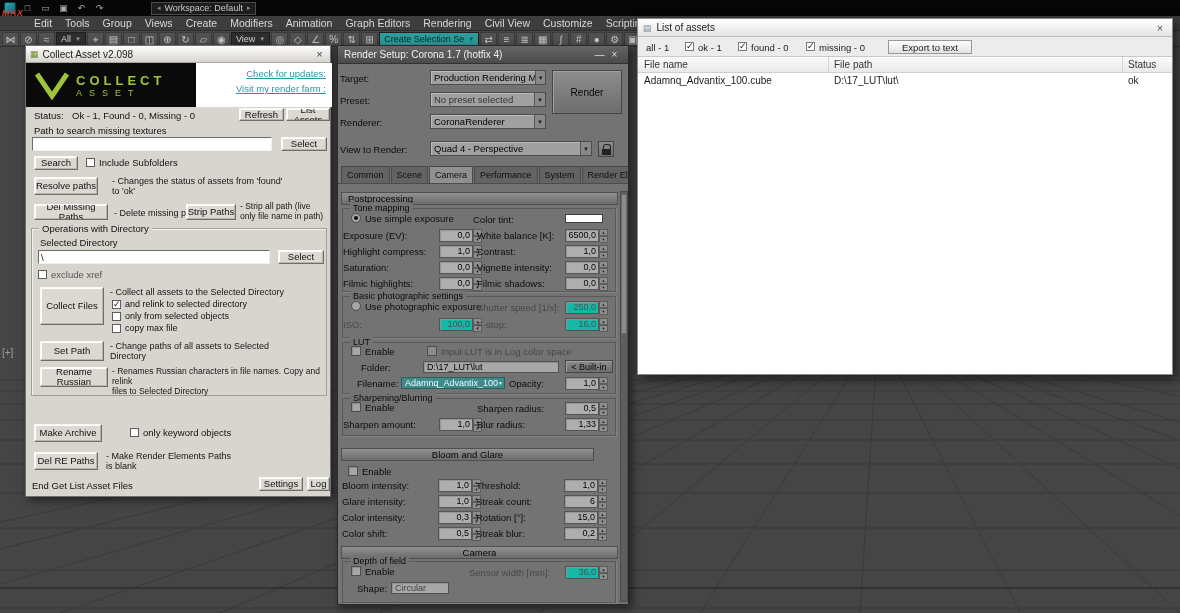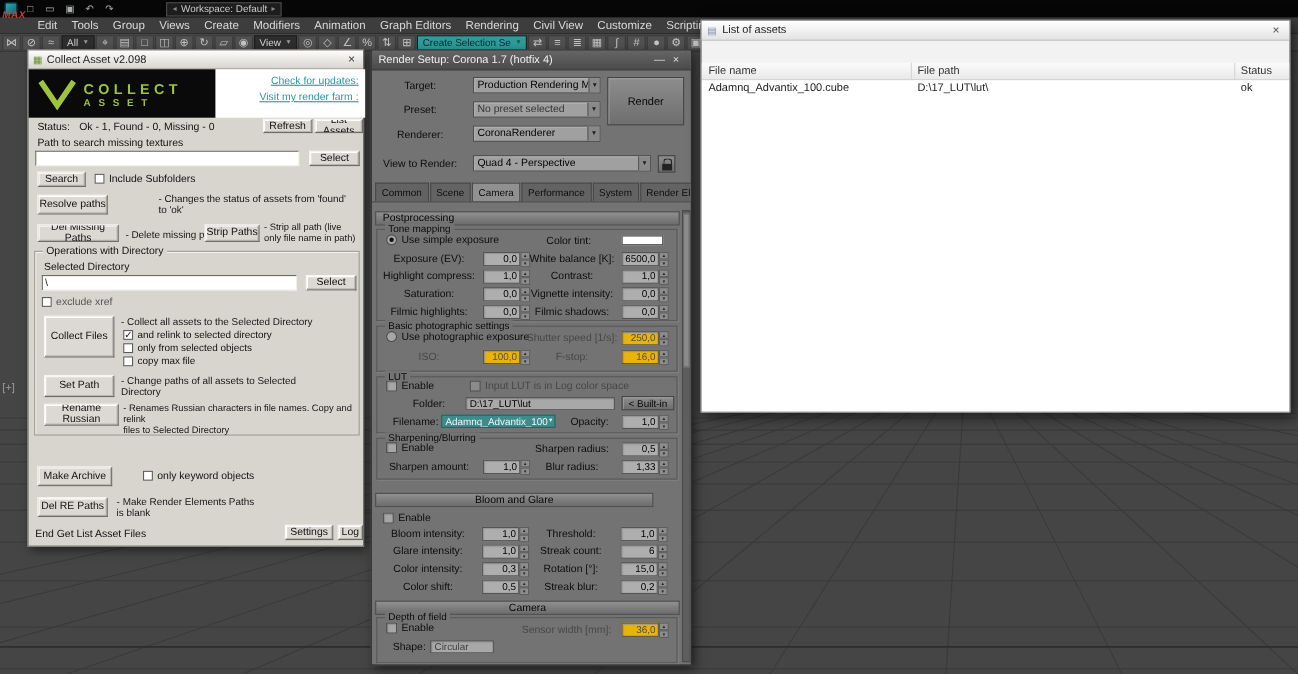--- a/index.html
+++ b/index.html
@@ -49,21 +49,21 @@
   .clab{position:absolute;font-size:9.5px;color:#111;white-space:nowrap}
   .cdesc{position:absolute;font-size:9px;color:#161616;line-height:10px;white-space:pre-line}
   .cgroup{position:absolute;border:1px solid #a19e96;box-shadow:inset 1px 1px 0 #f4f2ee}
   .cgroup .legend{position:absolute;top:-6px;left:7px;background:#d8d5cf;padding:0 3px;font-size:9.5px;color:#111}
 
   .ca{position:absolute;left:25px;top:45px;width:306px;height:452px;background:#d8d5cf;border:1px solid #6f6f6f;box-shadow:3px 3px 9px rgba(0,0,0,.55);z-index:4}
   .ca-title{position:absolute;left:0;top:0;right:0;height:17px;background:linear-gradient(#fdfdfc,#d8d5cf);border-bottom:1px solid #a8a59e;display:flex;align-items:center;gap:4px;padding:0 4px;font-size:10px;color:#222}
   .ca-close{margin-left:auto;width:13px;text-align:center;color:#444;font-size:11px}
   .ca-logo{position:absolute;left:0;top:17px;width:170px;height:44px;background:#0a0a0a;display:flex;align-items:center;gap:6px;padding-left:8px}
   .ca-logo-t1{color:#9dc43c;font-size:13px;letter-spacing:4px;font-weight:bold}
-  .ca-logo-t2{color:#9dc43c;font-size:9px;letter-spacing:7px;font-weight:bold}
+  .ca-logo-t2{color:#9dc43c;font-size:9px;letter-spacing:7px;font-weight:normal}
   .ca-links{position:absolute;left:170px;top:17px;width:136px;height:44px;background:#fff;text-align:right;padding:5px 6px 0 0}
   .ca-link{display:block;color:#2596a8;font-size:9.5px;text-decoration:underline;margin-bottom:4px;white-space:nowrap}
 
   .la{position:absolute;left:637px;top:18px;width:536px;height:357px;background:#f2f2f2;border:1px solid #8a8a8a;box-shadow:4px 4px 12px rgba(0,0,0,.6);z-index:5}
   .la-title{position:absolute;left:0;top:0;right:0;height:18px;background:linear-gradient(#ffffff,#e3e3e3);border-bottom:1px solid #bdbdbd;display:flex;align-items:center;gap:5px;padding:0 5px;font-size:10px;color:#222}
   .la-close{margin-left:auto;width:14px;text-align:center;color:#555;font-size:11px}
   .la-toolbar{position:absolute;left:0;top:18px;right:0;height:20px;background:#ececec;border-bottom:1px solid #c9c9c9}
   .la-chk{position:absolute;width:9px;height:9px;background:#fff;border:1px solid #7a7a7a;top:5px}
   .la-chk.checked::after{content:"✓";position:absolute;left:0;top:-2px;font-size:9px;color:#222}
   .la-flab{position:absolute;top:5px;font-size:9.5px;color:#222;white-space:nowrap}
@@ -71,42 +71,42 @@
   .la-head{position:absolute;left:0;top:38px;right:0;height:16px;background:linear-gradient(#fbfbfb,#e9e9e9);border-bottom:1px solid #cfcfcf}
   .la-col{position:absolute;top:2px;font-size:10px;color:#333;white-space:nowrap}
   .la-sep{position:absolute;top:0;width:1px;height:16px;background:#d4d4d4}
   .la-body{position:absolute;left:0;top:54px;right:0;bottom:0;background:#fff}
   .la-cell{position:absolute;top:2px;font-size:10px;color:#1b1b1b;white-space:nowrap}
 
   
   .rs{position:absolute;left:337px;top:45px;width:292px;height:560px;background:#737373;border:1px solid #2a2a2a;box-shadow:3px 3px 9px rgba(0,0,0,.55);z-index:4;overflow:hidden}
   .rs-title{position:absolute;left:0;top:0;right:0;height:18px;background:linear-gradient(#656565,#4b4b4b);border-bottom:1px solid #333;display:flex;align-items:center;padding:0 6px;font-size:10px;color:#f0f0f0}
   .rs-win{width:15px;text-align:center;color:#ddd;font-size:10px}
-  .rlab{position:absolute;text-align:center;font-size:9.5px;color:#0c0c0c;line-height:12px;white-space:nowrap}
+  .rlab{position:absolute;text-align:left;font-size:9.5px;color:#0c0c0c;line-height:12px;white-space:nowrap}
   .llab{position:absolute;text-align:right;font-size:9.5px;color:#0c0c0c;line-height:12px;white-space:nowrap}
   .dim{color:#474747}
   .rs-combo{position:absolute;height:15px;background:#a0a0a0;border:1px solid #4d4d4d;box-shadow:inset 1px 1px 0 #bcbcbc;display:flex;align-items:center;font-size:9.5px;color:#000;padding-left:3px;overflow:hidden}
   .rs-combo .dd{margin-left:auto;width:11px;align-self:stretch;background:#898989;border-left:1px solid #585858;display:flex;align-items:center;justify-content:center}
   .rs-combo .dd::after{content:"▼";font-size:6px;color:#1d1d1d}
   .rs-btn{position:absolute;background:linear-gradient(#8d8d8d,#6e6e6e);border:1px solid #454545;box-shadow:inset 1px 1px 0 #a2a2a2;display:flex;align-items:center;justify-content:center;font-size:10px;color:#070707}
   .rs-tabs{position:absolute;left:3px;top:120px;height:17px;display:flex;gap:1px}
   .rs-tab{padding:0 5px;background:#636363;border:1px solid #494949;border-bottom:none;font-size:9px;color:#0e0e0e;display:flex;align-items:center;white-space:nowrap}
   .rs-tab.sel{background:#909090}
   .rs-tabline{position:absolute;left:0;top:137px;width:292px;height:1px;background:#4c4c4c}
   .rollbar{position:absolute;height:13px;background:linear-gradient(#909090,#6c6c6c);border:1px solid #505050;font-size:9.5px;color:#050505;display:flex;align-items:center;padding:0 6px}
   .rollbar.center{justify-content:center}
   .rsg{position:absolute;border:1px solid #595959;box-shadow:1px 1px 0 rgba(160,160,160,.35)}
   .rsg .legend{position:absolute;top:-6px;left:7px;background:#737373;padding:0 3px;font-size:9px;color:#0a0a0a;white-space:nowrap}
   .spin{position:absolute;height:13px;display:flex}
   .spin .val{width:34px;background:#aeaeae;border:1px solid #545454;box-shadow:inset 1px 1px 1px #949494;font-size:9px;text-align:right;padding:0 2px;line-height:11px;color:#000}
   .spin .ud{width:9px;display:flex;flex-direction:column}
   .spin .ud i{flex:1;background:#8d8d8d;border:1px solid #5d5d5d;font-style:normal;display:flex;align-items:center;justify-content:center}
   .spin .ud i.up::after{content:"▲";font-size:4px;color:#222}
   .spin .ud i.dn::after{content:"▼";font-size:4px;color:#222}
-  .spin.dis .val{color:#4e4e4e;background:#eab308}
+  .spin.dis .val{color:#4e4e4e;background:#14b8a6}
   .rs-chk{position:absolute;width:10px;height:10px;background:#a6a6a6;border:1px solid #4d4d4d;box-shadow:inset 1px 1px 1px #8b8b8b}
   .rs-chk.disb{background:#8b8b8b}
   .rs-radio{position:absolute;width:10px;height:10px;border-radius:50%;background:#a6a6a6;border:1px solid #4d4d4d}
   .rs-radio.sel::after{content:"";position:absolute;left:2px;top:2px;width:4px;height:4px;border-radius:50%;background:#101010}
   .swatch{position:absolute;background:#ffffff;border:1px solid #3f3f3f}
   .sunkpath{position:absolute;background:#a8a8a8;border:1px solid #515151;box-shadow:inset 1px 1px 1px #8f8f8f;font-size:9px;color:#000;padding:0 3px;line-height:11px;overflow:hidden;white-space:nowrap}
   .lutcombo{position:absolute;background:#3d8b8b;border:1px solid #2c5f5f;font-size:9px;color:#eafafa;padding:0 3px;line-height:11px;display:flex;align-items:center;overflow:hidden;white-space:nowrap}
   .lutcombo::after{content:"▼";font-size:5px;margin-left:auto;color:#dff}
   .rs-scroll{position:absolute;left:282px;top:145px;width:8px;bottom:2px;background:#5e5e5e;border:1px solid #4a4a4a}
   .rs-thumb{position:absolute;left:0;top:2px;width:6px;height:140px;background:#8c8c8c;border:1px solid #6a6a6a;margin:0 0 0 0}
@@ -263,21 +263,21 @@
 
     <span class="clab" style="left:8px;top:79px">Path to search missing textures</span>
     <input class="cinput" style="left: 6px; top: 91px; width: 240px; height: 14px;" value="">
     <div class="cbtn" style="left:255px;top:91px;width:46px;height:14px">Select</div>
 
     <div class="cbtn" style="left:8px;top:110px;width:44px;height:14px">Search</div>
     <span class="cchk" style="left:60px;top:112px"></span>
     <span class="clab" style="left:73px;top:111px">Include Subfolders</span>
 
     <div class="cbtn" style="left:8px;top:131px;width:64px;height:18px">Resolve paths</div>
-    <div class="cdesc" style="left:118px;top:130px;width:200px">- Changes the status of assets from 'found'
+    <div class="cdesc" style="left:86px;top:130px;width:200px">- Changes the status of assets from 'found'
 to 'ok'</div>
 
     <div class="cbtn" style="left:8px;top:158px;width:74px;height:16px">Del Missing Paths</div>
     <div class="cdesc" style="left:88px;top:162px">- Delete missing paths</div>
     <div class="cbtn" style="left:160px;top:158px;width:50px;height:16px">Strip Paths</div>
     <div class="cdesc" style="left:214px;top:155px;width:92px;font-size:8.5px">- Strip all path (live
 only file name in path)</div>
 
     <div class="cgroup" style="left:5px;top:182px;width:296px;height:168px">
       <span class="legend">Operations with Directory</span>
@@ -608,20 +608,30 @@
         <div class="rs-thumb"></div>
       </div>
   </div>
 
   <div class="la">
     <div class="la-title">
       <span style="color:#7a8ca0;font-size:9px">▤</span>
       <span>List of assets</span>
       <span class="la-close">×</span>
     </div>
+    <div class="la-toolbar">
+      <span class="la-flab" style="left:8px">all - 1</span>
+      <span class="la-chk checked" style="left:47px"></span>
+      <span class="la-flab" style="left:60px">ok - 1</span>
+      <span class="la-chk checked" style="left:100px"></span>
+      <span class="la-flab" style="left:113px">found - 0</span>
+      <span class="la-chk checked" style="left:168px"></span>
+      <span class="la-flab" style="left:181px">missing - 0</span>
+      <span class="la-export">Export to text</span>
+    </div>
     <div class="la-head">
       <span class="la-col" style="left:6px">File name</span>
       <span class="la-col" style="left:196px">File path</span>
       <span class="la-col" style="left:490px">Status</span>
       <span class="la-sep" style="left:190px"></span>
       <span class="la-sep" style="left:484px"></span>
     </div>
     <div class="la-body">
       <div style="position:relative;height:15px">
         <span class="la-cell" style="left:6px">Adamnq_Advantix_100.cube</span>

